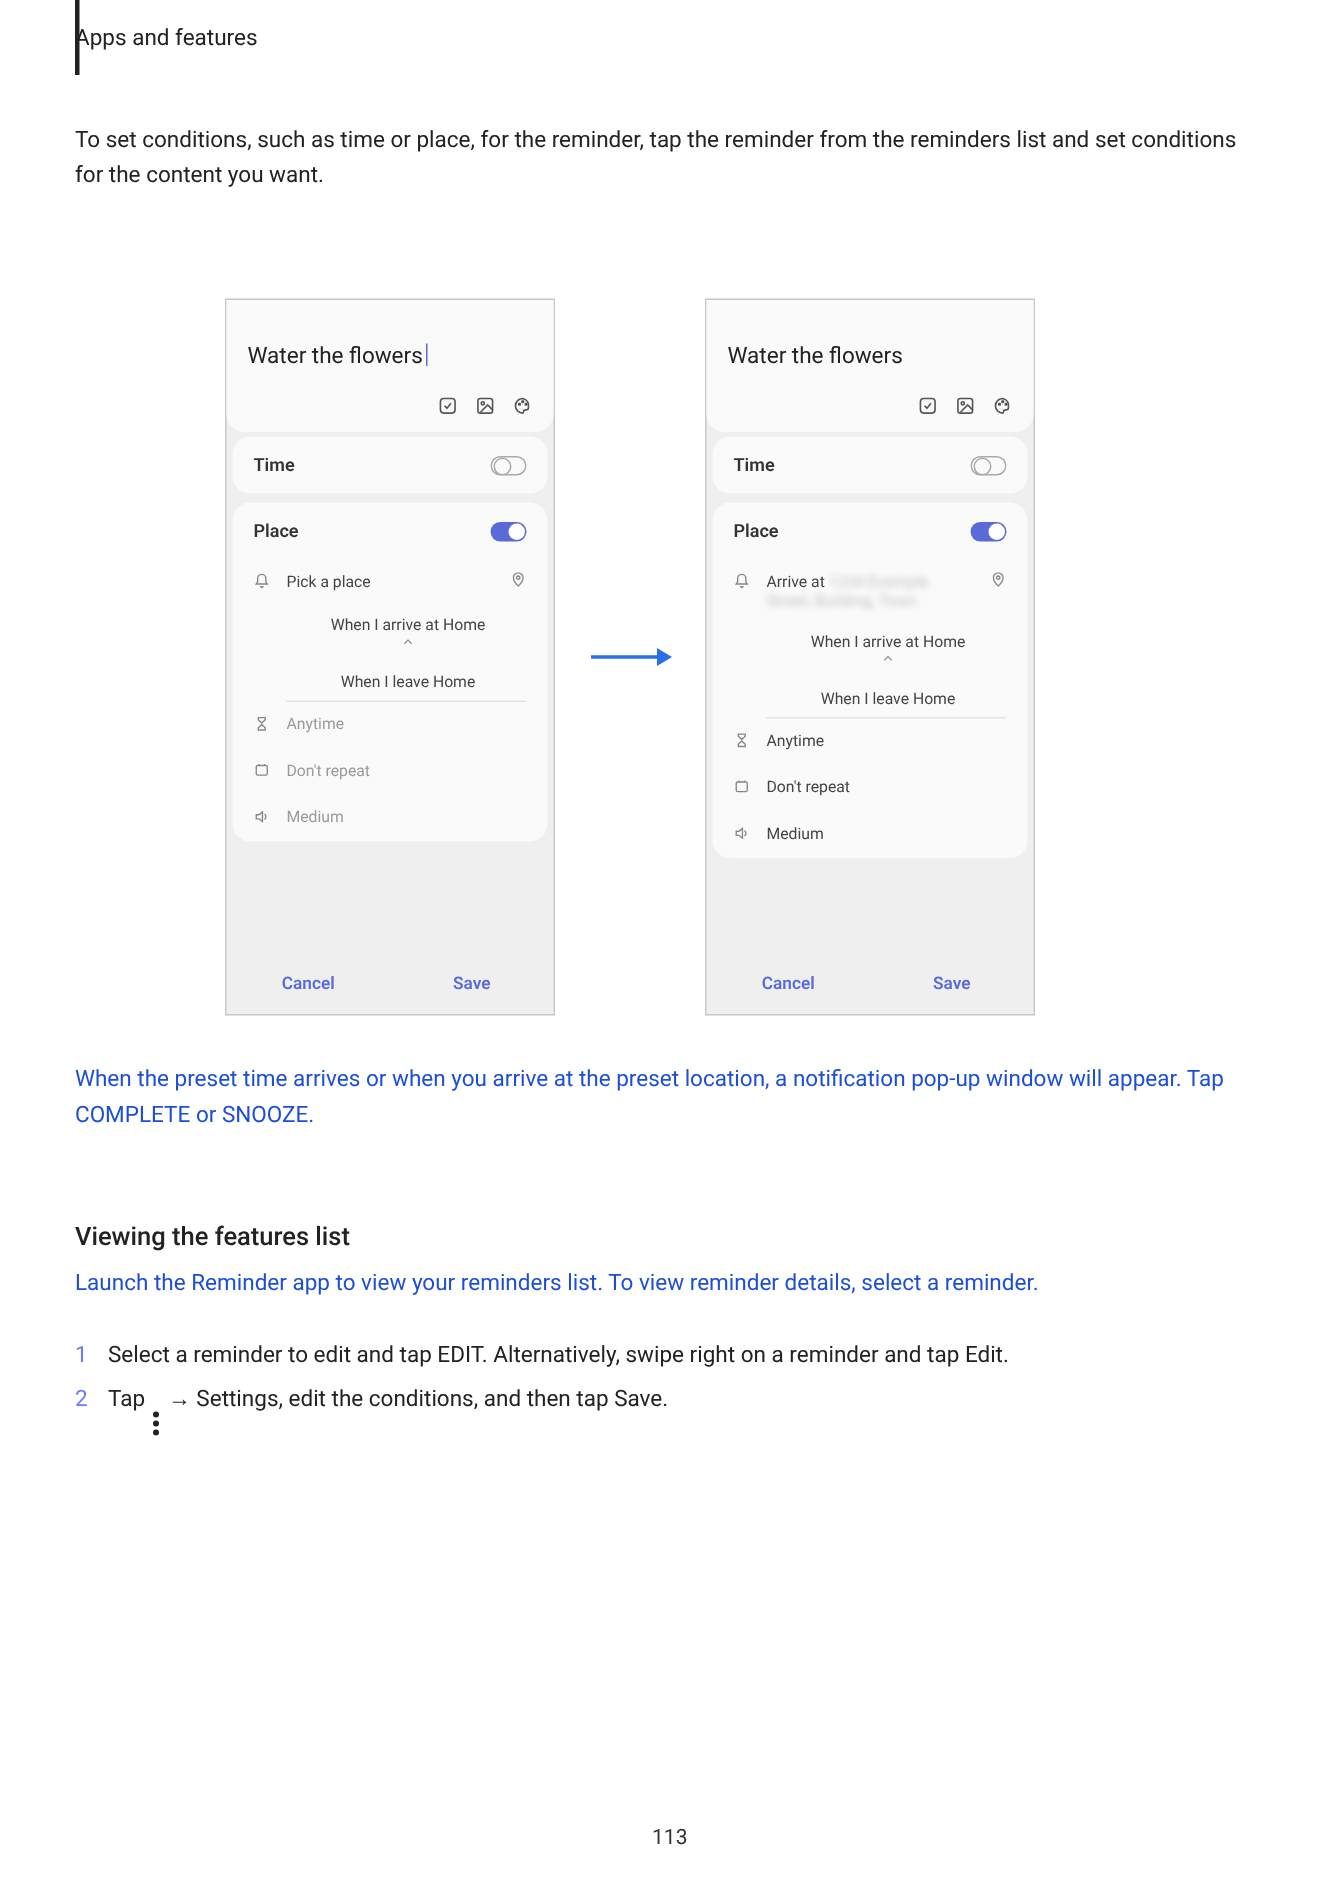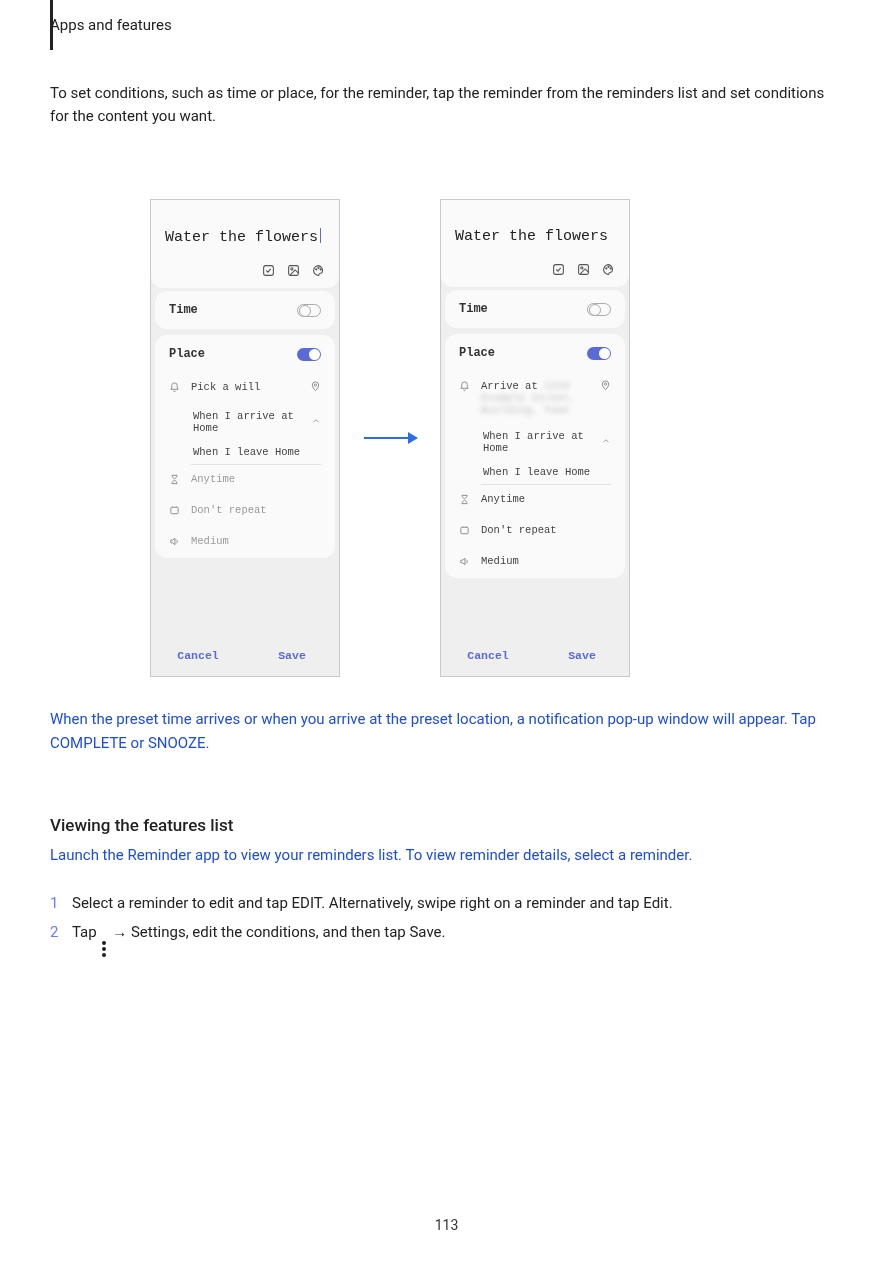--- a/index.html
+++ b/index.html
@@ -46,28 +46,27 @@
   }
   .arrow {
     width: 60px;
     height: 20px;
     display: flex;
     align-items: center;
     justify-content: center;
   }
   .arrow svg { display: block; }
   .phone {
-    width: 190px;
+    width: 220px;
     border: 1px solid #c9c9c9;
     background: #efefef;
     display: flex;
     flex-direction: column;
     font-size: 11px;
     color: #333;
-    font-family: Liberation Mono, monospace;
   }
   .ph-card {
     background: #fafafa;
     border-radius: 12px;
     margin: 3px 4px;
   }
   .ph-title-area {
     padding: 28px 14px 8px 14px;
     background: #fafafa;
     border-radius: 0 0 12px 12px;
@@ -139,20 +138,21 @@
   .ph-list-row .li-trail { color: #888; }
   .ph-list-row .li-trail svg { width: 11px; height: 11px; }
   .divider { height: 1px; background: #e3e3e3; margin: 0 14px 0 36px; }
   .ph-sub {
     padding: 6px 14px 6px 38px;
     font-size: 10.5px;
     color: #444;
     display:flex;
     justify-content: space-between;
     align-items:center;
+    flex-direction:column;
   }
   .ph-sub .chev svg { width:10px; height:10px; color:#888; }
   .blur {
     color: transparent;
     text-shadow: 0 0 5px #bbb;
   }
   .ph-spacer { flex: 1; min-height: 50px; }
   .ph-buttons {
     display: flex;
     padding: 14px 0;
@@ -247,21 +247,21 @@
       <div class="ph-card">
         <div class="ph-row">
           <span class="ph-label">Place</span>
           <span class="toggle on"></span>
         </div>
         <div class="ph-list-row">
           <span class="li-icon"><svg viewBox="0 0 24 24" fill="none" stroke="currentColor" stroke-width="2">
                 <path d="M6 8a6 6 0 1 1 12 0v5l2 3H4l2-3z"></path>
                 <path d="M10 19a2 2 0 0 0 4 0"></path>
               </svg></span>
-          <span class="li-text">Pick a will</span>
+          <span class="li-text">Pick a place</span>
           <span class="li-trail"><svg viewBox="0 0 24 24" fill="none" stroke="currentColor" stroke-width="2">
                 <path d="M12 21s7-6 7-12a7 7 0 1 0-14 0c0 6 7 12 7 12z"></path>
                 <circle cx="12" cy="9" r="2.5"></circle>
               </svg></span>
         </div>
         <div class="ph-sub">
           <span>When I arrive at Home</span>
           <span class="chev"><svg viewBox="0 0 24 24" fill="none" stroke="currentColor" stroke-width="2">
                 <path d="M6 15l6-6 6 6"></path>
               </svg></span>

